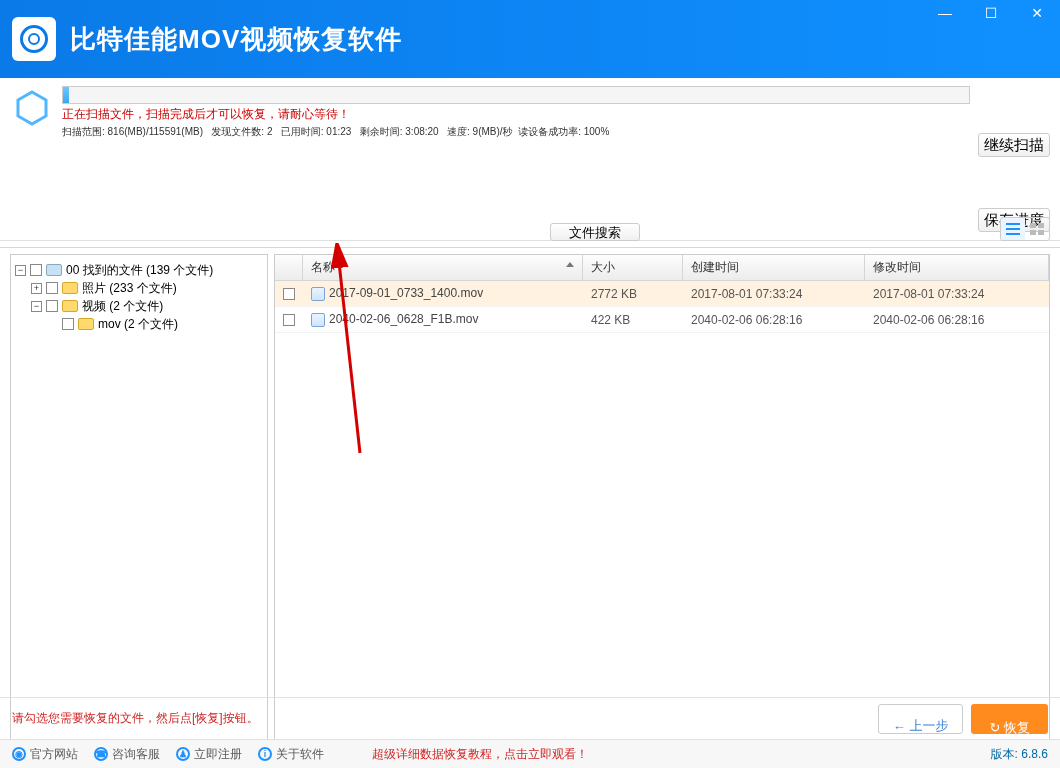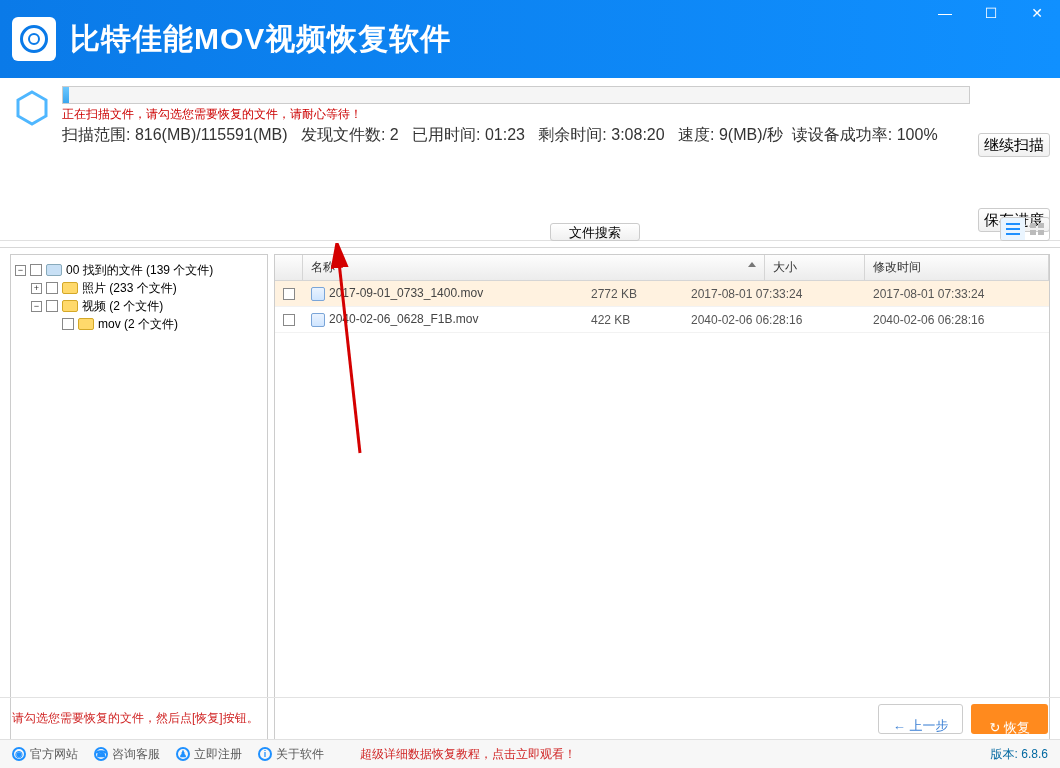--- a/index.html
+++ b/index.html
@@ -19,34 +19,34 @@
   position: relative;
 }
 .app-icon .disc {
   width: 28px; height: 28px; border: 3px solid #0a7ae8; border-radius: 50%;
   position: relative;
 }
 .app-icon .disc::after {
   content: ""; position: absolute; width: 8px; height: 8px; border: 2px solid #0a7ae8; border-radius: 50%;
   top: 50%; left: 50%; transform: translate(-50%, -50%);
 }
-.app-title { color: #fff; font-size: 30px; font-weight: bold; margin-left: 14px; letter-spacing: 1px;}
+.app-title { color: #fff; font-size: 26px; font-weight: bold; margin-left: 14px; letter-spacing: 1px;}
 .win-controls { position: absolute; right: 0; top: 0; display: flex; }
 .win-btn { width: 46px; height: 26px; display: flex; align-items: center; justify-content: center; color: #fff; font-size: 14px; cursor: pointer; }
 
 .status-area {
   display: flex; padding: 8px 10px; align-items: flex-start; gap: 8px;
   border-bottom: 1px solid #e0e0e0;
 }
 .hex-icon { width: 44px; height: 44px; display: flex; align-items: center; justify-content: center; }
 .status-mid { flex: 1; }
 .progress-bar { height: 18px; border: 1px solid #ccc; background: #f5f5f5; margin-bottom: 2px; position: relative;}
 .progress-fill { height: 100%; background: linear-gradient(to bottom,#6cc8ff,#3aa6ef); width: 0.7%; }
 .status-line1 { color: #c00; font-size: 12px; margin-bottom: 2px; }
-.status-line2 { color: #333; font-size: 16px; }
+.status-line2 { color: #333; font-size: 10px; }
 .side-btns { display: flex; flex-direction: column; gap: 4px; }
 .side-btns button { width: 72px; height: 24px; font-size: 15px; border: 1px solid #ccc; background: linear-gradient(#fff,#f0f0f0); border-radius: 3px; cursor: pointer; margin-top: 47px;}
 
 .toolbar-row { display: flex; align-items: flex-end; padding: 6px 10px 0 10px; border-bottom: 1px solid #d7d7d7; position: relative; }
 .tab-active { border: 1px solid #bbb; border-bottom: 1px solid #fff; background: #fff; padding: 5px 16px; font-size: 13px; position: relative; top: 1px; border-radius: 3px 3px 0 0;}
 .search-btn { position: absolute; left: 550px; width: 90px; height: 18px; font-size: 13px; border: 1px solid #ccc; background: linear-gradient(#fff,#f0f0f0); border-radius: 3px; cursor: pointer; bottom: 6px;}
 .view-toggle { position: absolute; right: 10px; display: flex; border: 1px solid #ccc; border-radius: 3px; bottom: 6px; overflow:hidden;}
 .vt { width: 24px; height: 22px; display: flex; align-items: center; justify-content: center; cursor: pointer; font-size: 12px;}
 .vt.active { background: #eaf5ff; }
 
@@ -82,21 +82,21 @@
 
 .bottom-help { position:absolute; bottom: 29px; left:0; right:0; height:42px; border-top:1px solid #e2e2e2; display:flex; align-items:center; padding:0 12px; font-size:12px; justify-content: space-between;}
 .help-text { color: #d02424; }
 .bottom-help .rbtns { display:flex; gap:8px; }
 .btn-back { height:30px; padding: 12px 14px; border:1px solid #ccc; background:#fff; border-radius:3px; cursor:pointer; color:#3a7fd4; font-size:13px;text-align:center;}
 .btn-restore { height:20px; padding: 15px 18px; border:none; background:#ff8a1e; color:#fff; border-radius:3px; cursor:pointer; font-size:13px;}
 
 .footer { position:absolute; bottom:0; left:0; right:0; height:29px; background:#f7f7f7; border-top:1px solid #e0e0e0; display:flex; align-items:center; padding:0 12px; font-size:12px; }
 .flink { display:flex; align-items:center; gap:4px; margin-right:16px; color:#5a5a5a; cursor:pointer;}
 .fcirc { width:14px; height:14px; border:2px solid #1e90ff; border-radius:50%; display:inline-flex; align-items:center; justify-content:center; color:#1e90ff; font-size:9px; font-weight:bold;}
-.tutorial { color:#d02424; margin-left: 20px;}
+.tutorial { color:#d02424; margin-left: 32px;}
 .version { margin-left:auto; color:#0369a1; }
 </style>
 </head>
 <body>
 
 <div class="titlebar">
   <div class="app-icon">
       <div class="disc"></div>
     </div>
   <div class="app-title">比特佳能MOV视频恢复软件</div>
@@ -110,21 +110,21 @@
 <div class="status-area">
   <div class="hex-icon">
     <svg width="40" height="40" viewBox="0 0 40 40">
       <polygon points="20,4 34,12 34,28 20,36 6,28 6,12" fill="none" stroke="#4fb7ff" stroke-width="3"></polygon>
     </svg>
   </div>
   <div class="status-mid">
     <div class="progress-bar">
         <div class="progress-fill"></div>
       </div>
-    <div class="status-line1">正在扫描文件，请勾选您需要恢复的文件，请耐心等待！</div>
+    <div class="status-line1">正在扫描文件，扫描完成后才可以恢复，请耐心等待！</div>
     <div class="status-line2">
       <span>扫描范围:</span> <span>816(MB)/115591(MB)</span>&nbsp;&nbsp;
       <span>发现文件数:</span> <span>2</span>&nbsp;&nbsp;
       <span>已用时间:</span> <span>01:23</span>&nbsp;&nbsp;
       <span>剩余时间:</span> <span>3:08:20</span>&nbsp;&nbsp;
       <span>速度:</span> <span>9(MB)/秒</span>&nbsp;
       <span>读设备成功率:</span> <span>100%</span>
     </div>
   </div>
   <div class="side-btns">
@@ -180,20 +180,21 @@
       <span class="folder-icon"></span>
       <span>mov    (2 个文件)</span>
     </div>
   </div>
 
   <div class="list-pane">
     <div class="lh">
       <div class="col-chk"></div>
       <div class="col-name"><span>名称</span><span class="sort-tri"></span></div>
       <div class="col-size">大小</div>
+      <div class="col-created">创建时间</div>
       <div class="col-modified">修改时间</div>
     </div>
     <div class="li hl">
       <div class="col-chk">
           <span class="chk"></span>
         </div>
       <div class="col-name"><span class="file-ic"></span><span>2017-09-01_0733_1400.mov</span></div>
       <div class="col-size">2772 KB</div>
       <div class="col-created">2017-08-01  07:33:24</div>
       <div class="col-modified">2017-08-01  07:33:24</div>

